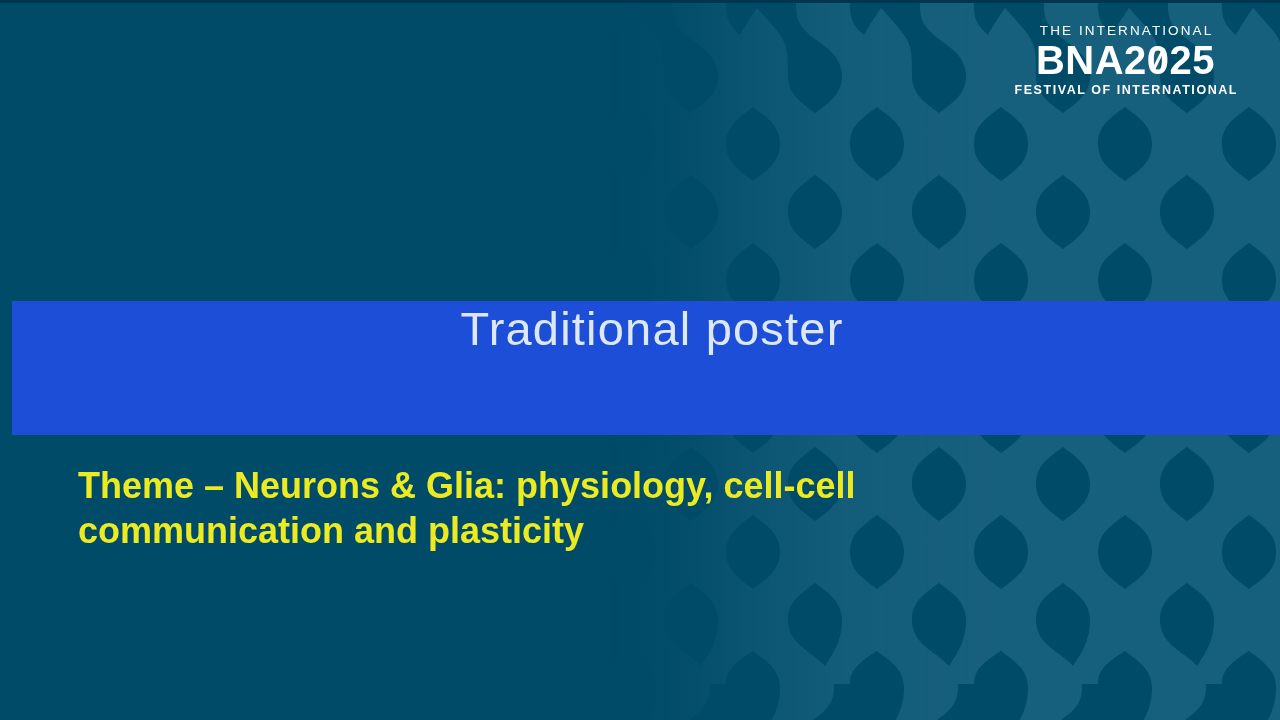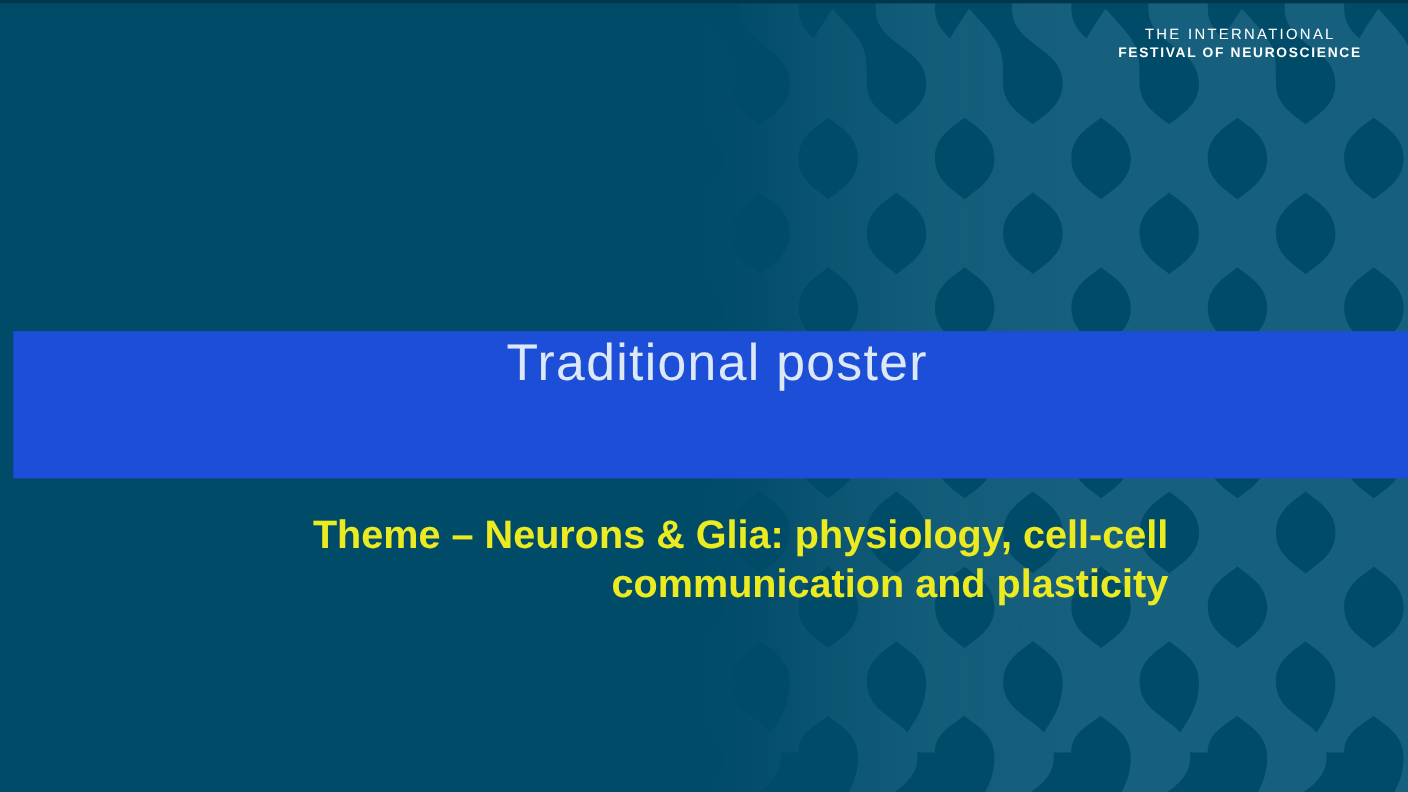--- a/index.html
+++ b/index.html
@@ -110,22 +110,22 @@
     letter-spacing: 1.2px;
     white-space: nowrap;
   }
 
   
   .theme-block {
     position: absolute;
     top: 463px;
     left: 0;
     width: 1176px;
-    text-align: right;
-    padding: 0 114px;
+    text-align: left;
+    padding: 0 78px;
     box-sizing: border-box;
   }
   .theme-text {
     color: #ecea21;
     font-size: 36px;
     font-weight: 700;
     line-height: 1.26;
     letter-spacing: 0px;
   }
 </style>
@@ -189,21 +189,22 @@
         <use href="#bulbcol" x="1160" y="-60"></use>
         <use href="#bulbcol" x="1222" y="8"></use>
       </g>
     </svg>
   </div>
 
   <div class="top-hairline"></div>
 
   <div class="logo">
     <div class="logo-top">THE INTERNATIONAL</div>
-    <div class="logo-bottom">FESTIVAL OF NEUROSCIENCE</div>
+    <div class="logo-main"><span>BNA2</span><span class="zero">0</span><span>25</span></div>
+    <div class="logo-bottom">FESTIVAL OF INTERNATIONAL</div>
   </div>
 
   <div class="type-band">
     <div class="type-band-title">Traditional poster</div>
   </div>
 
   <div class="theme-block">
     <div class="theme-text">Theme – Neurons &amp; Glia: physiology, cell-cell communication and plasticity</div>
   </div>
 

